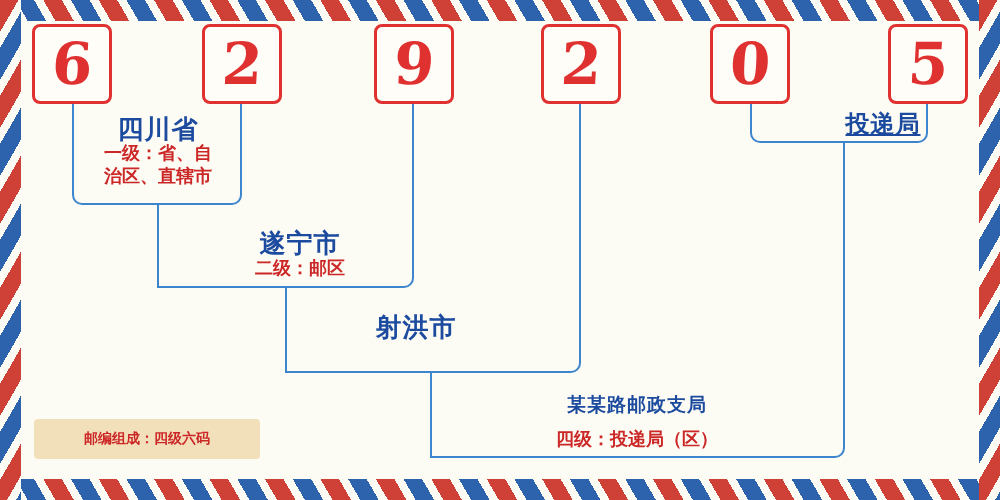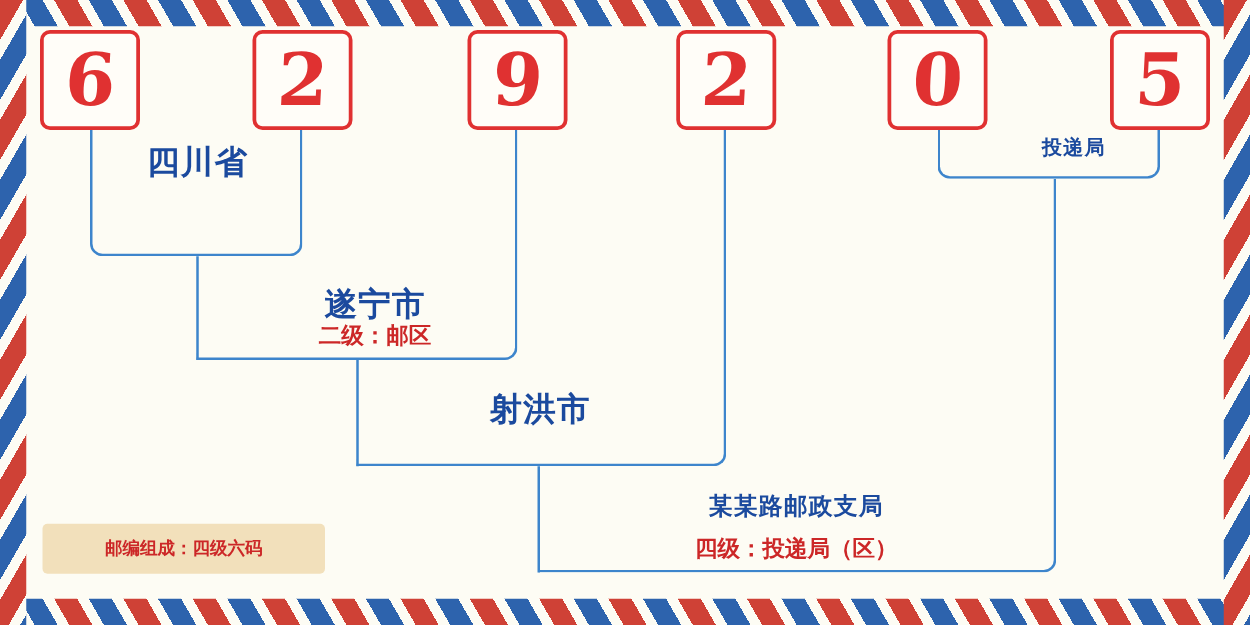--- a/index.html
+++ b/index.html
@@ -116,28 +116,32 @@
 
   <div class="seg rb-bracket" style="left:285px;top:104px;width:296px;height:269px;"></div>
   <div class="seg vline" style="left:285px;top:288px;height:85px;"></div>
 
   <div class="seg rb-bracket" style="left:430px;top:143px;width:415px;height:315px;"></div>
   <div class="seg vline" style="left:430px;top:373px;height:85px;"></div>
 
   <div class="seg u-bracket" style="left:750px;top:104px;width:178px;height:39px;"></div>
 
   <div class="lvl-name" style="left:158px;top:112px;">四川省</div>
+  <div class="lvl-desc" style="left:158px;top:142px;">
+    <span style="display:block;">一级：省、自</span>
+    <span style="display:block;">治区、直辖市</span>
+  </div>
 
   <div class="lvl-name" style="left:300px;top:226px;">遂宁市</div>
   <div class="lvl-desc" style="left:300px;top:257px;">二级：邮区</div>
 
-  <div class="lvl-name" style="left:432px;top:310px;">射洪市</div>
+  <div class="lvl-name" style="left:416px;top:310px;">射洪市</div>
 
   <div class="lvl-name" style="left:637px;top:392px;font-size:19px;text-align:right;">某某路邮政支局</div>
   <div class="lvl-desc" style="left:637px;top:428px;">四级：投递局（区）</div>
 
-  <div class="lvl-name" style="left:859px;top:108px;font-size:16px;">投递局</div>
+  <div class="lvl-name" style="left:883px;top:108px;font-size:24px;text-decoration:underline;">投递局</div>
 
   <div class="footer-box">
     <span>邮编组成：四级六码</span>
   </div>
 
 </div>
 
 </body></html>

